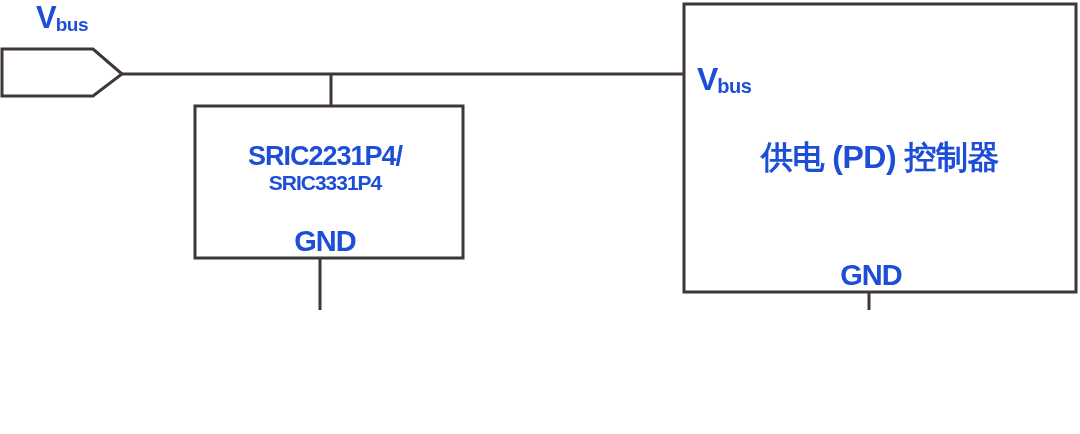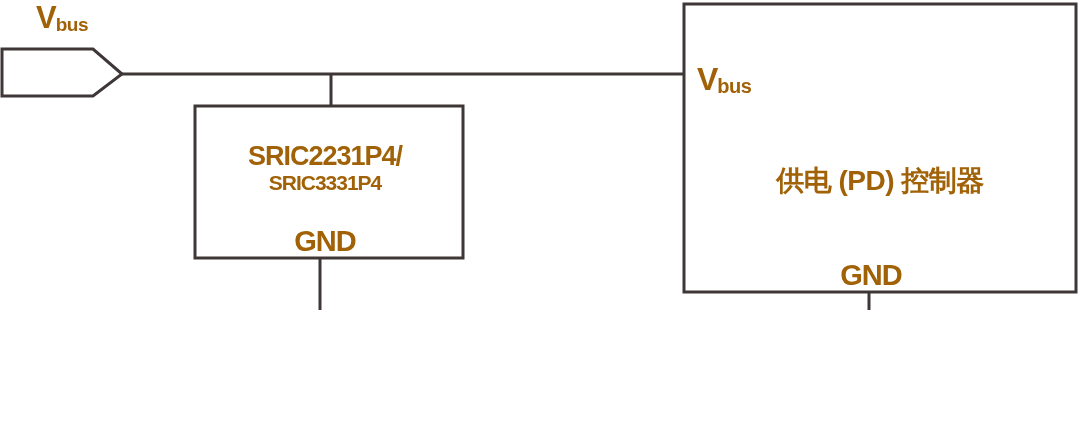--- a/index.html
+++ b/index.html
@@ -6,21 +6,21 @@
     margin: 0;
     padding: 0;
     background: #ffffff;
   }
   .canvas {
     position: relative;
     width: 1080px;
     height: 310px;
     background: #ffffff;
     font-family: "Liberation Sans", "DejaVu Sans", sans-serif;
-    color: #a16207;
+    color: #1d4ed8;
     overflow: hidden;
   }
   svg.wires {
     position: absolute;
     left: 0; top: 0;
     width: 1080px; height: 434px;
   }
   .label { position: absolute; white-space: nowrap; }
 
   
@@ -40,21 +40,21 @@
 
   
   .right-vbus { left: 697px; top: 61px; }
   .right-vbus .netname-main { font-size: 32px; }
   .right-vbus .netname-sub  { font-size: 20px; }
 
   .right-title1, .right-title2, .right-gnd {
     left: 683px; width: 394px; text-align: center; font-weight: 700;
   }
   .right-title1 { top: 110px; font-size: 32px; letter-spacing: -0.5px; }
-  .right-title2 { top: 162px; font-size: 28px; letter-spacing: -0.5px; }
+  .right-title2 { top: 136px; font-size: 32px; letter-spacing: -0.5px; }
   .right-gnd    { left: 674px; top: 259px; font-size: 29px; letter-spacing: -1px; }
 </style>
 </head>
 <body>
 
 <div class="canvas">
 
   <svg class="wires" viewBox="0 0 1080 434" fill="none" stroke="#3e3637" stroke-width="3">
 
     <polygon points="2,49 93,49 122,74 93,96 2,96" fill="#ffffff"></polygon>

